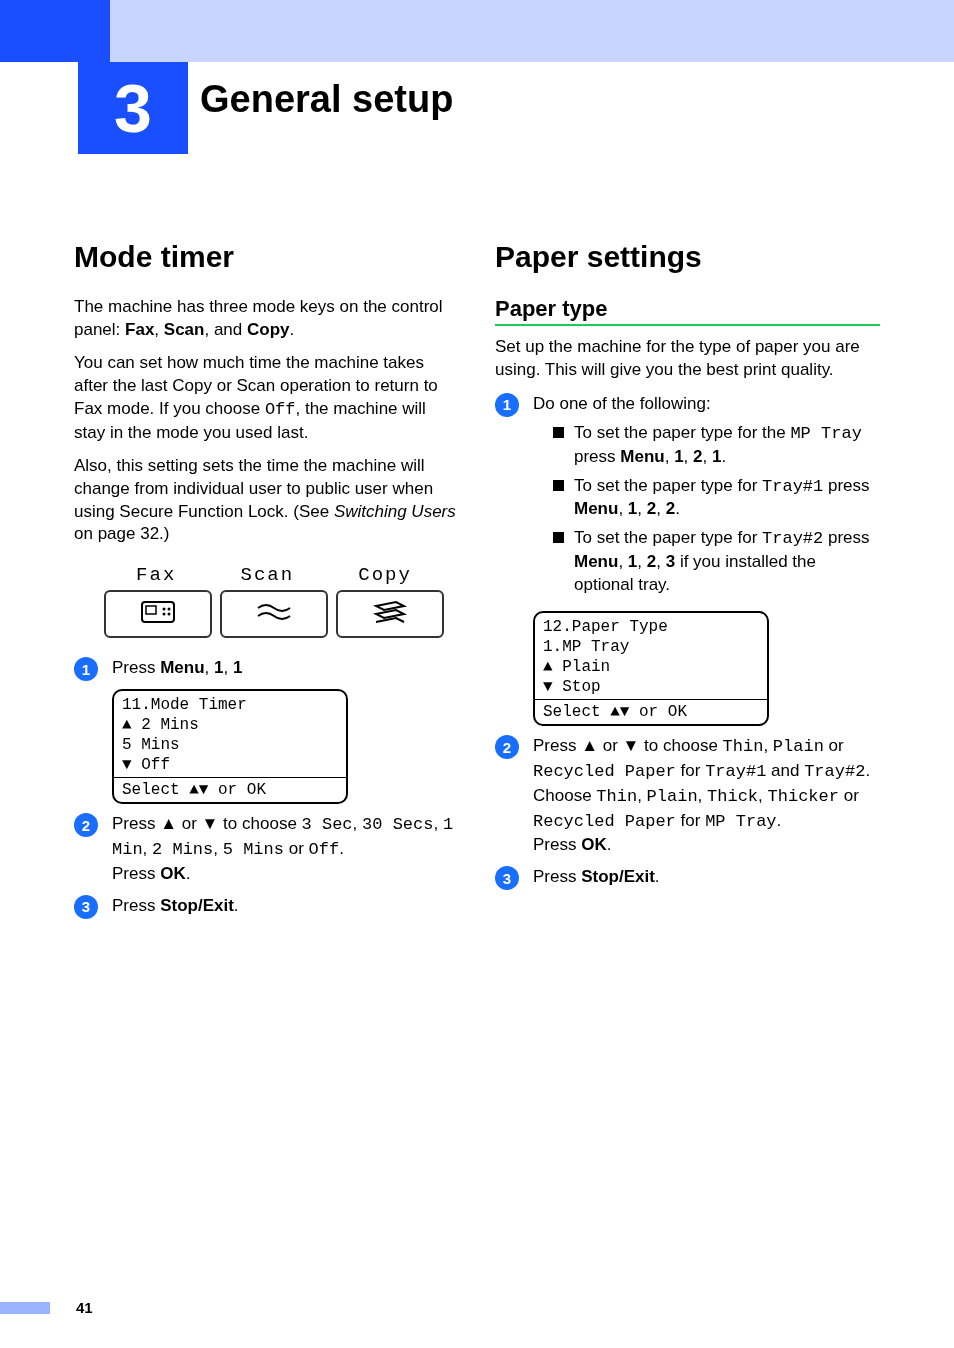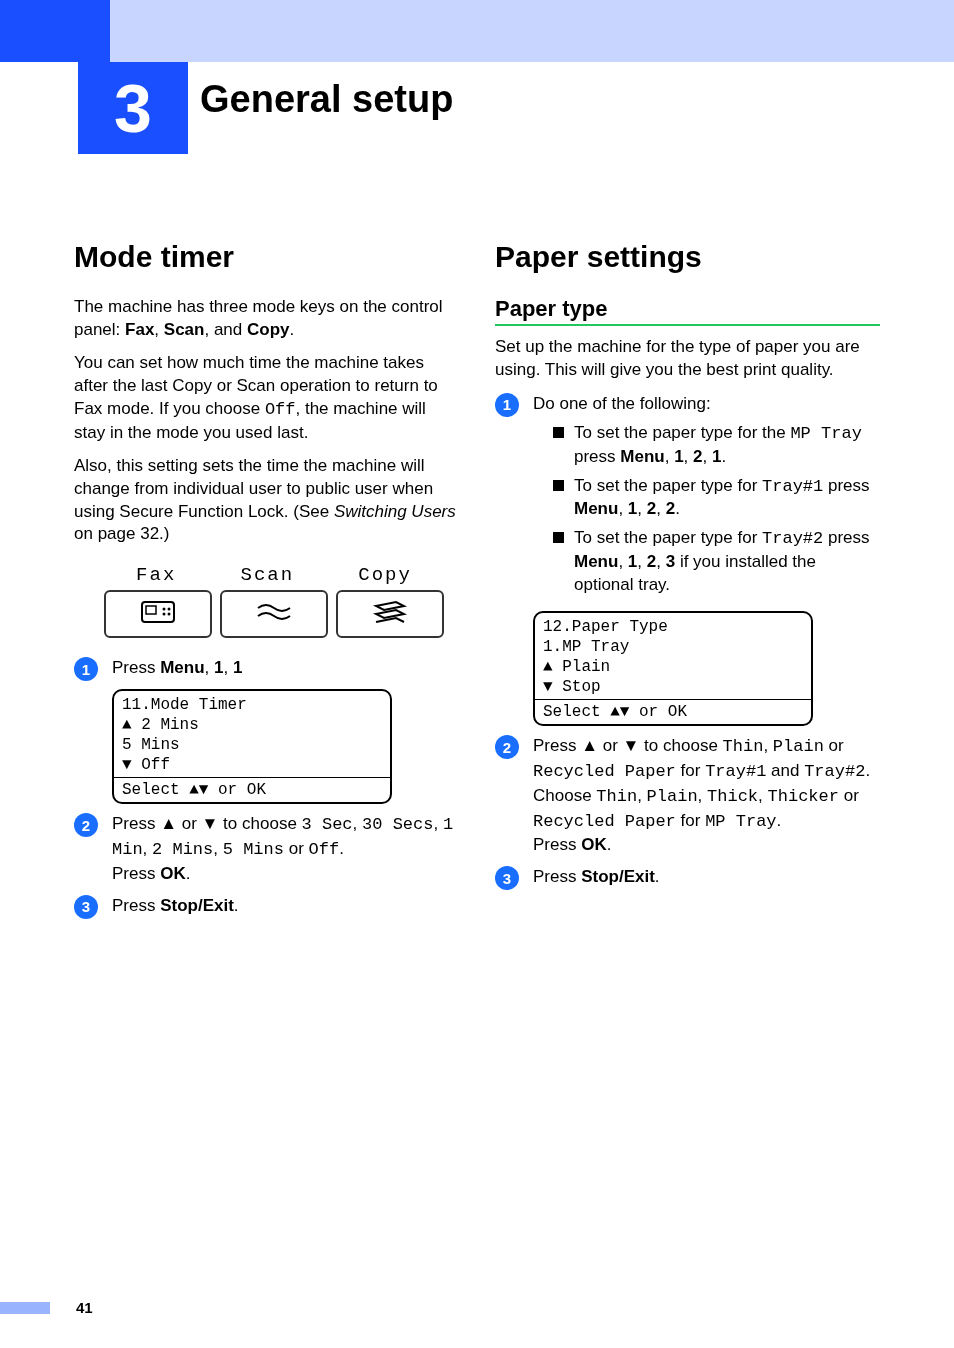--- a/index.html
+++ b/index.html
@@ -119,21 +119,21 @@
     line-height: 1.4;
     flex: 1;
   }
   .lcd {
     font-family: "Courier New", monospace;
     font-size: 16px;
     border: 2px solid #000;
     border-radius: 10px;
     padding: 4px 8px 2px 8px;
     margin: 6px 0 6px 38px;
-    width: 280px;
+    width: 236px;
     line-height: 1.25;
   }
   .lcd .rule { border-top: 1px solid #000; margin: 2px -8px; }
   .bullet-item {
     display: flex;
     gap: 10px;
     margin: 6px 0 6px 20px;
     font-size: 17px;
     line-height: 1.35;
     justify-content: space-between;

